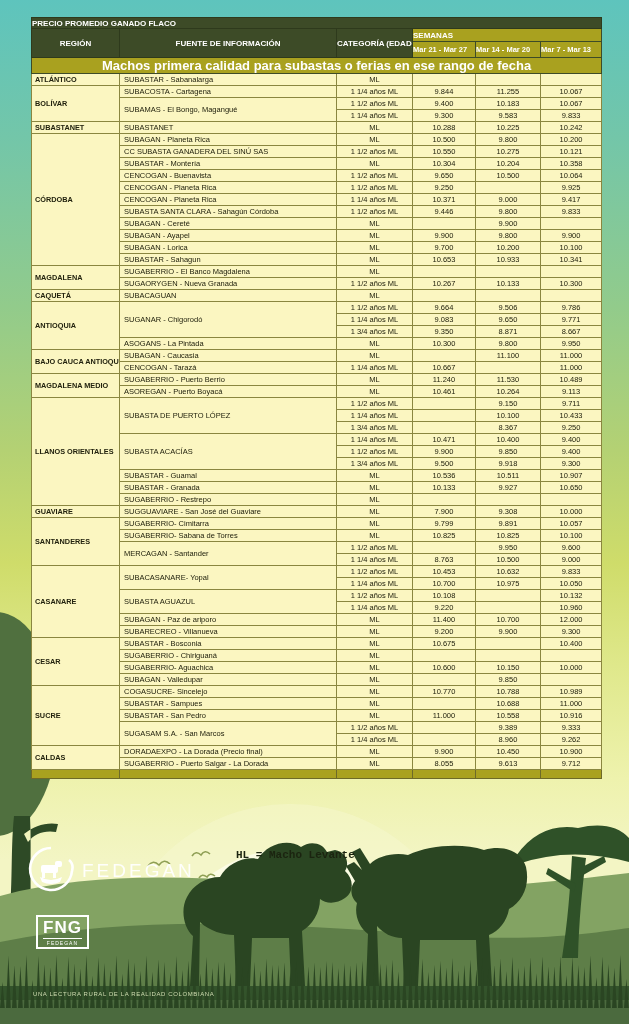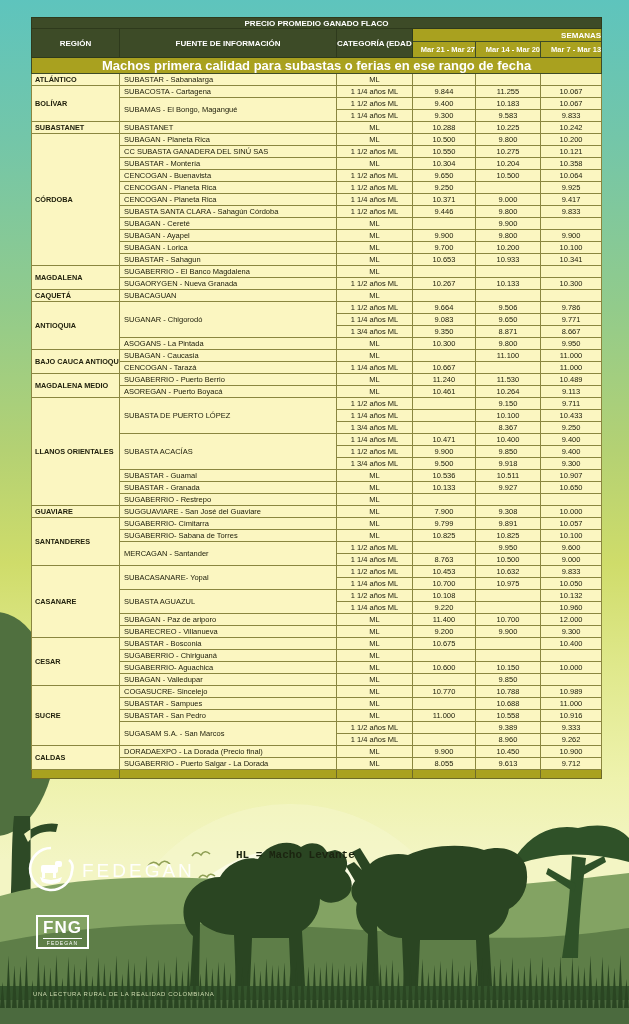--- a/index.html
+++ b/index.html
@@ -11,23 +11,23 @@
       #cfdc6a 55%, #dfe88b 65%, #eef2ad 76%, #f3f5c4 84%, #f3f5c4 100%);
   }
 
   
   .landscape { position:absolute; left:0; top:594px; width:629px; height:430px; }
 
   
   .tbl-wrap { position:absolute; left:31px; top:17px; width:570px; }
   table { border-collapse:collapse; table-layout:fixed; width:570px; }
   td, th { border:1px solid #8a8640; overflow:hidden; white-space:nowrap; font-weight:normal; }
-  .title-row th { background:#3d4b27; color:#fff; font-size:8px; font-weight:bold; height:11px; text-align:center; border:1px solid #2e3a1c; }
+  .title-row th { background:#3d4b27; color:#fff; font-size:8px; font-weight:bold; height:11px; text-align:left; border:1px solid #2e3a1c; }
   .hdr { background:#3d4b27; color:#fff; font-size:8px; font-weight:bold; text-align:center; border:1px solid #2e3a1c; }
-  .band { background:#a9a11f; color:#fff; font-weight:bold; font-size:8px; height:13px; text-align:right; border:1px solid #3d4b27; }
+  .band { background:#a9a11f; color:#fff; font-weight:bold; font-size:8px; height:13px; text-align:left; border:1px solid #3d4b27; }
   .wk { font-size:7.5px; height:16px; }
   .banner-row td { background:#a9a11f; color:#fff; font-weight:bold; font-size:13px; text-align:center; height:12px; border:1px solid #3d4b27; }
   tbody td { background:#fbf6c1; font-size:7.5px; color:#22220e; height:12px; padding:0 3px; }
   .region-cell { font-weight:bold; font-size:7.3px; }
   .source-cell { padding-left:4px; }
   .category-cell, .price-cell { text-align:center; padding:0 1px; }
   .region-start td { border-top:1.5px solid #5a561f; }
   tfoot td { background:#a9a11f; height:9px; border:1px solid #6d6a28; }
 
   

